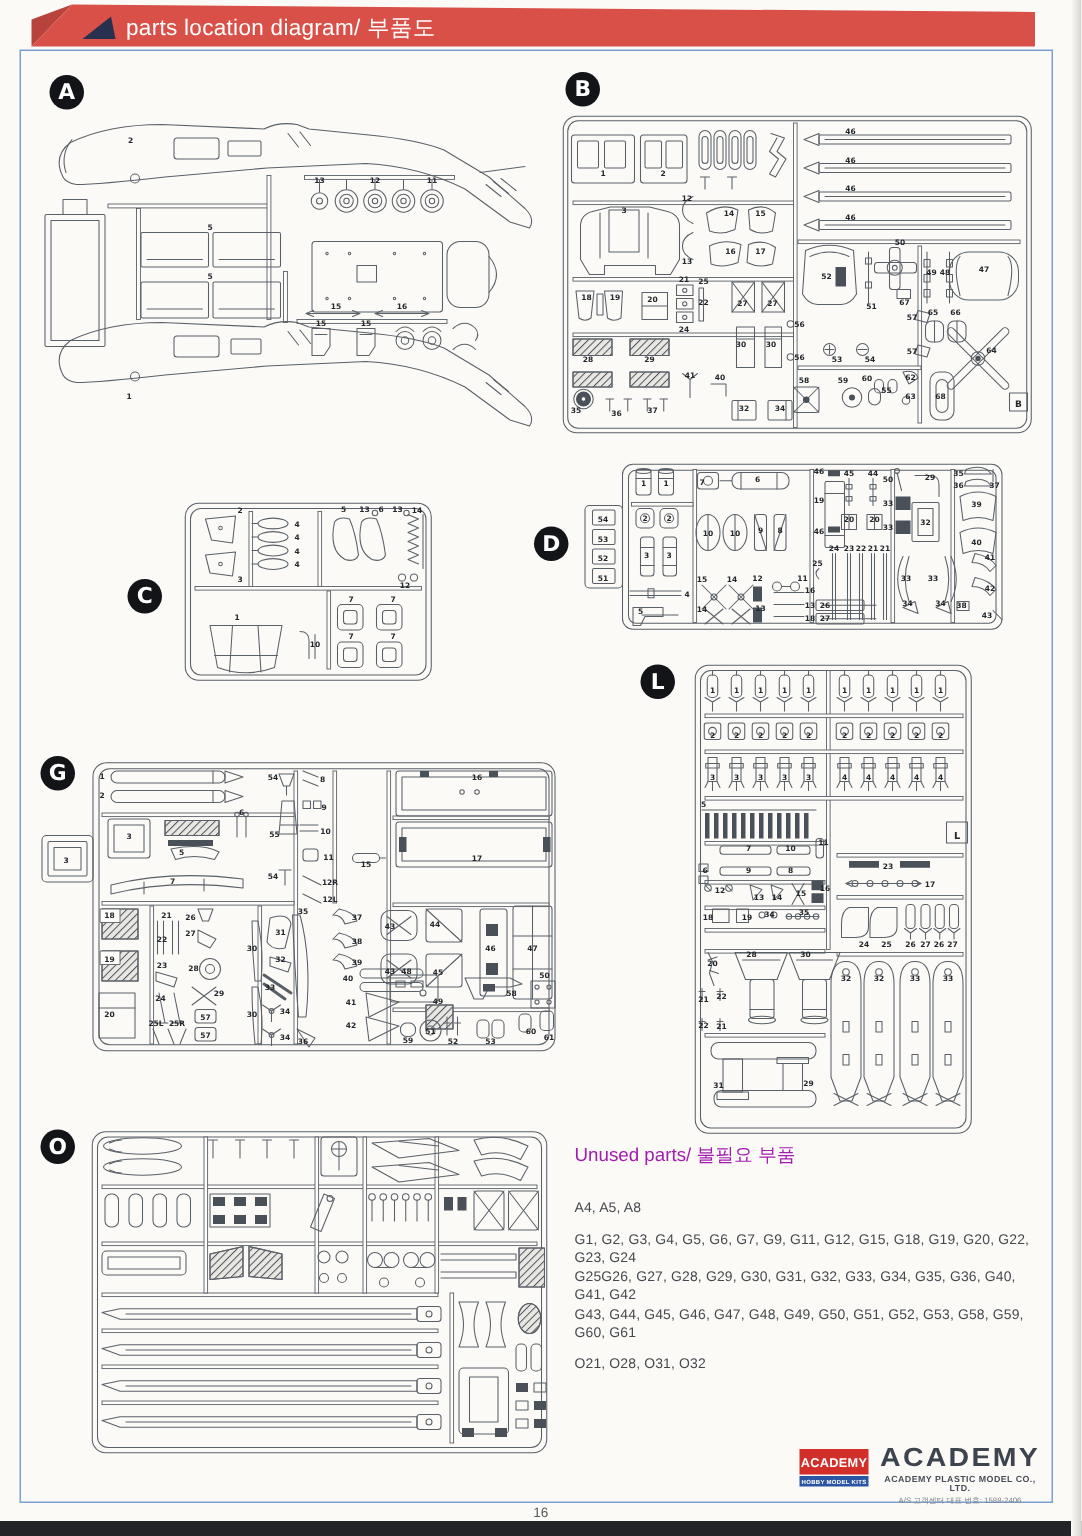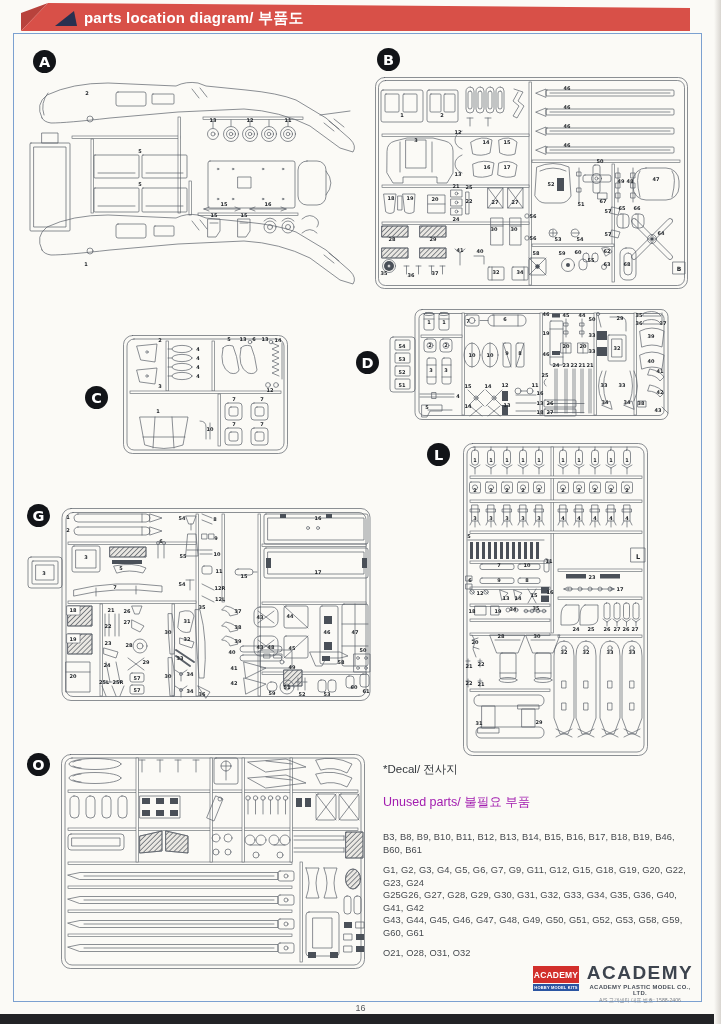--- a/index.html
+++ b/index.html
@@ -8,21 +8,21 @@
   .abs{position:absolute}
   svg{display:block;overflow:visible}
   svg .ln{fill:none;stroke:#5a6068;stroke-width:.7;stroke-linejoin:round;stroke-linecap:round}
   svg .run{fill:#fdfcf8;stroke:#5a6068;stroke-width:.6}
   svg .dk{fill:#4a5058;stroke:none}
   svg text{font-family:"DejaVu Sans",sans-serif;font-weight:bold;fill:#23272c;stroke:none;text-anchor:middle}
   .badge{position:absolute;width:23px;height:23px;border-radius:50%;background:#121418;color:#fff;
          display:flex;align-items:center;justify-content:center;font-size:14.5px;font-weight:bold;
          font-family:"DejaVu Sans",sans-serif}
   .frame{position:absolute;left:13px;top:33px;width:689px;height:969px;border:1.6px solid #7ba0d0}
-  .header-title{position:absolute;left:84px;top:9px;font-size:15px;font-weight:bold;color:#fff;letter-spacing:.2px}
+  .header-title{position:absolute;left:84px;top:9px;font-size:15px;font-weight:normal;color:#fff;letter-spacing:.2px}
   .notes{position:absolute;left:383px;top:762px;width:312px;color:#3c4045}
   .decal{font-size:11.5px;margin-bottom:17px;color:#33373c}
   .unused-title{font-size:12.5px;margin-bottom:20px;color:#a21caf}
   .note-group{font-size:9.3px;line-height:12.5px;white-space:pre-line;margin-bottom:8px;color:#45494e;letter-spacing:.1px}
   .logo-badge{position:absolute;left:533px;top:966px;width:46px}
   .logo-badge .r{height:17px;background:#d22f2b;color:#fff;display:flex;align-items:center;justify-content:center;
                  font-size:8.5px;font-weight:bold;letter-spacing:.2px}
   .logo-badge .b{margin-top:1px;height:7px;background:#2b55a2;color:#fff;display:flex;align-items:center;justify-content:center;
                  font-size:4px;font-weight:bold;letter-spacing:.2px}
   .wordmark{position:absolute;left:582px;top:963px;width:116px;text-align:center;color:#3d444e}
@@ -1146,23 +1146,22 @@
       <rect x="296" y="170" width="8" height="6"></rect>
     <rect x="284" y="182" width="8" height="6"></rect>
       <rect class="dk" x="296" y="182" width="8" height="6"></rect>
     <rect x="284" y="194" width="8" height="6"></rect>
       <rect class="dk" x="296" y="194" width="8" height="6"></rect>
   </g>
   <g></g>
 </svg>
 
 <div class="notes">
-  <div class="decal">*Decal/ 전사지</div>
   <div class="unused-title">Unused parts/ 불필요 부품</div>
-  <div class="note-group">B3, B8, B9, B10, B11, B12, B13, B14, B15, B16, B17, B18, B19, B46, B60, B61</div>
+  <div class="note-group">A4, A5, A8</div>
   <div class="note-group">G1, G2, G3, G4, G5, G6, G7, G9, G11, G12, G15, G18, G19, G20, G22, G23, G24
 G25G26, G27, G28, G29, G30, G31, G32, G33, G34, G35, G36, G40, G41, G42
 G43, G44, G45, G46, G47, G48, G49, G50, G51, G52, G53, G58, G59, G60, G61</div>
   <div class="note-group">O21, O28, O31, O32</div>
 </div>
 
 <div class="logo-badge">
   <div class="r">ACADEMY</div>
   <div class="b">HOBBY MODEL KITS</div>
 </div>

